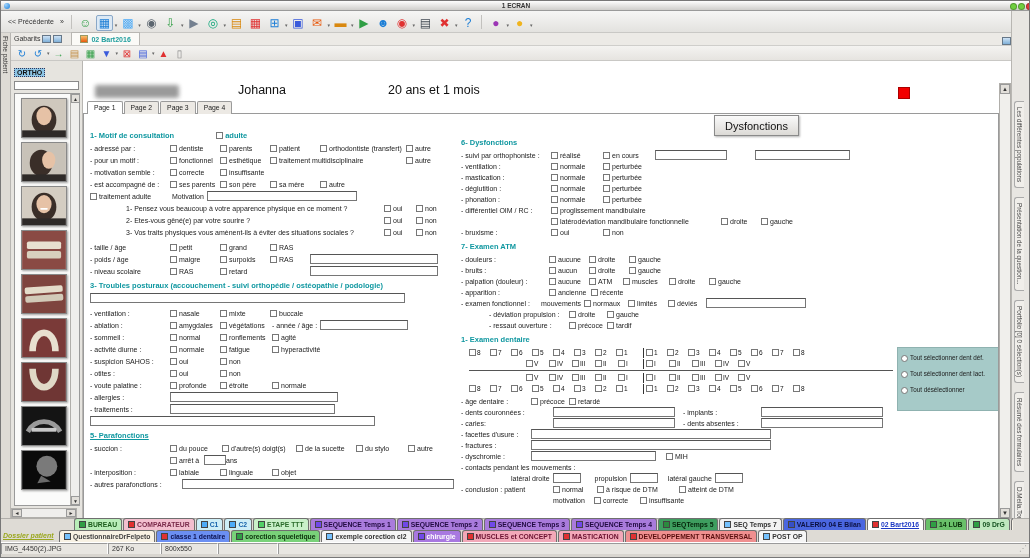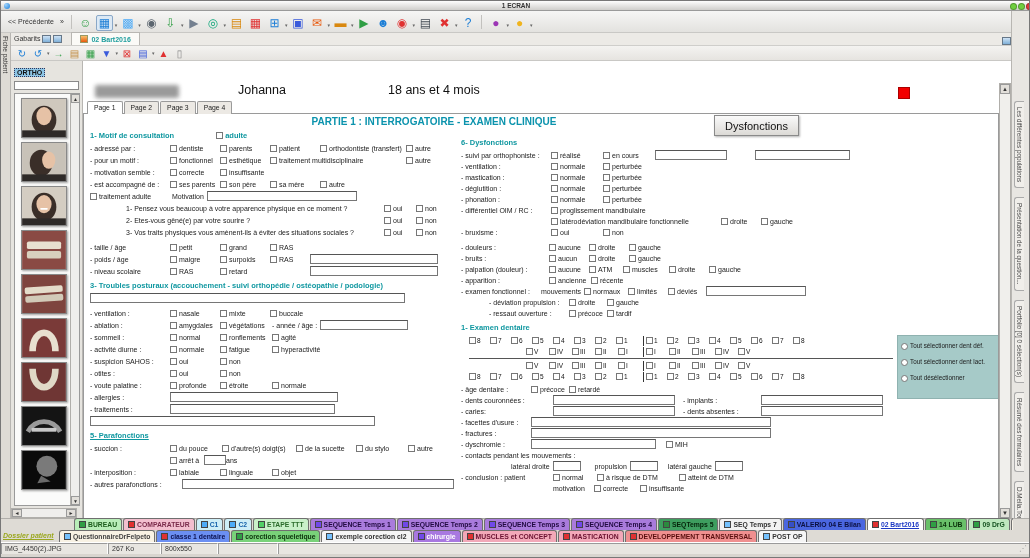--- a/index.html
+++ b/index.html
@@ -233,30 +233,29 @@
     </div>
     <div id="sb-hscroll">
       <div class="hbtn" style="left:0;">◄</div>
       <div class="hbtn" style="right:0;">►</div>
     </div>
   </div>
 
   <div id="main">
     <div id="pid-blur"></div>
     <div id="pname">Johanna</div>
-    <div id="page-age">18 ans et 4 mois</div>
+    <div id="page-age">20 ans et 1 mois</div>
     <div id="redsq"></div>
     <div id="ptabs">
         <span class="ptab act">Page 1</span>
         <span class="ptab">Page 2</span>
         <span class="ptab">Page 3</span>
         <span class="ptab">Page 4</span>
       </div>
     <div id="formpanel">
-      <div id="ftitle">PARTIE 1 : INTERROGATOIRE - EXAMEN CLINIQUE</div>
       <div id="savebtn">Dysfonctions</div>
       <div id="colL">
           <div class="fsec">
             <div class="shead">
               <span class="shead-t">1- Motif de consultation</span>
               <span class="gap" style="width: 42px;"></span>
               <span class="cb">
                 <span class="cbx"></span>
                 <span class="cbt">adulte</span>
               </span>
@@ -683,20 +682,23 @@
                 <span class="cbx"></span>
                 <span class="cbt">oui</span>
               </span>
               <span class="cb">
                 <span class="cbx"></span>
                 <span class="cbt">non</span>
               </span>
             </div>
           </div>
           <div class="fsec">
+            <div class="shead">
+              <span class="shead-t">7- Examen ATM</span>
+            </div>
             <div class="frow">
               <span class="row-label" style="width: 88px;">- douleurs :</span>
               <span class="cb" style="width: 40px;">
                 <span class="cbx"></span>
                 <span class="cbt">aucune</span>
               </span>
               <span class="cb" style="width: 40px;">
                 <span class="cbx"></span>
                 <span class="cbt">droite</span>
               </span>

